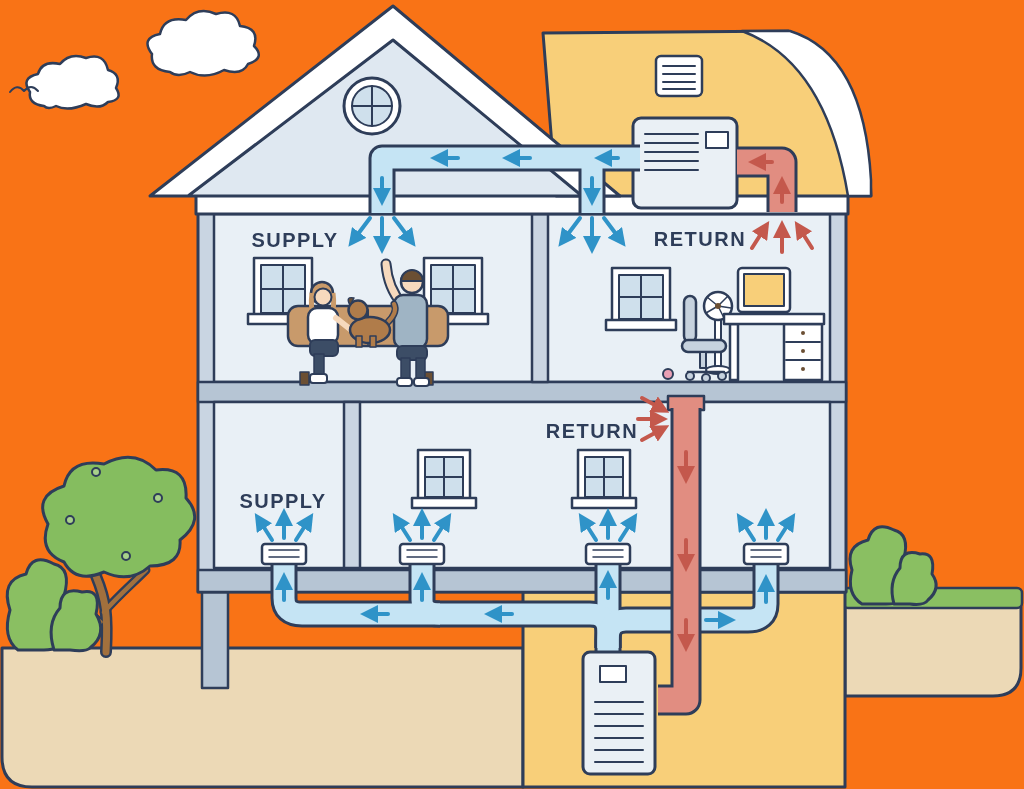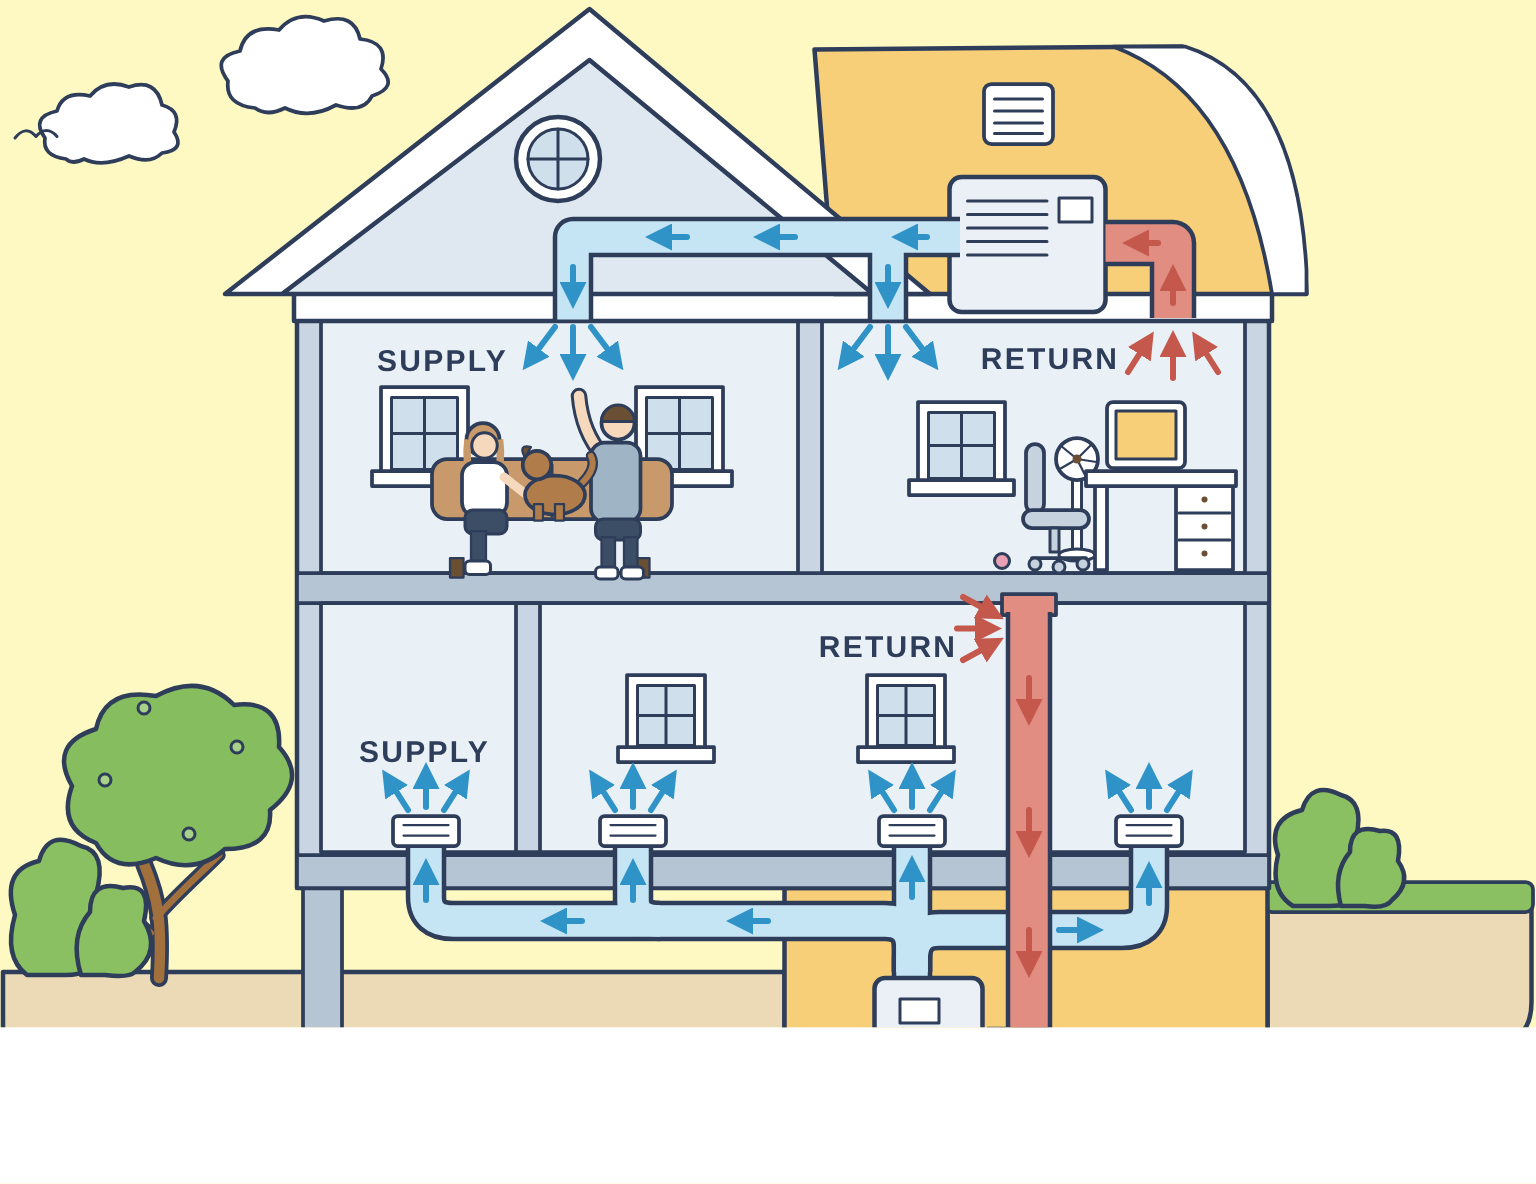--- a/index.html
+++ b/index.html
@@ -1,16 +1,16 @@
 <!DOCTYPE html>
 <html style="--outline: #2e3d59; --wall: #c9d5e2; --room: #e9f0f6; --gable: #dfe8f1; --floor-band: #b6c5d4; --roof-yellow: #f8cf79; --supply-blue: #2f93c8; --supply-duct: #c5e4f4; --return-red: #c4584c; --return-duct: #e18d81; --glass: #cfe0ec; --ground-tan: #ecd9b6; --grass-green: #8abf62; --foliage-green: #85bd5f; --apple-green: #a8d18a; --trunk-brown: #a2703d; --couch-tan: #c89a6b; --dog-brown: #b07c4a; --skin: #f6d9bd; --hair-light: #c99a69; --hair-dark: #6b4f33; --shirt-blue: #9fb4c4; --pants-navy: #3c4d66; --screen-orange: #f8cf79; --unit-gray: #eaf0f5; --chair-gray: #c6d2de; --toy-pink: #e9a0b4;"><head>
 <meta charset="utf-8">
 <style>
   html,body{margin:0;padding:0;background:#fff;}
-  .stage{position:relative;width:1024px;height:685px;background:#fef9c3;overflow:hidden;}
+  .stage{position:relative;width:1024px;height:789px;background:#f97316;overflow:hidden;}
   svg{display:block;}
   .ol{stroke:var(--outline,#2e3d59);stroke-linejoin:round;stroke-linecap:round;}
   .w15{stroke-width:1.5}.w2{stroke-width:2}.w25{stroke-width:2.5}.w3{stroke-width:3}
   .nf{fill:none}
   .fw{fill:#fff}
   .fwall{fill:var(--wall,#c9d5e2)}
   .froom{fill:var(--room,#e9f0f6)}
   .fgab{fill:var(--gable,#dfe8f1)}
   .fband{fill:var(--floor-band,#b6c5d4)}
   .fyel{fill:var(--roof-yellow,#f8cf79)}

